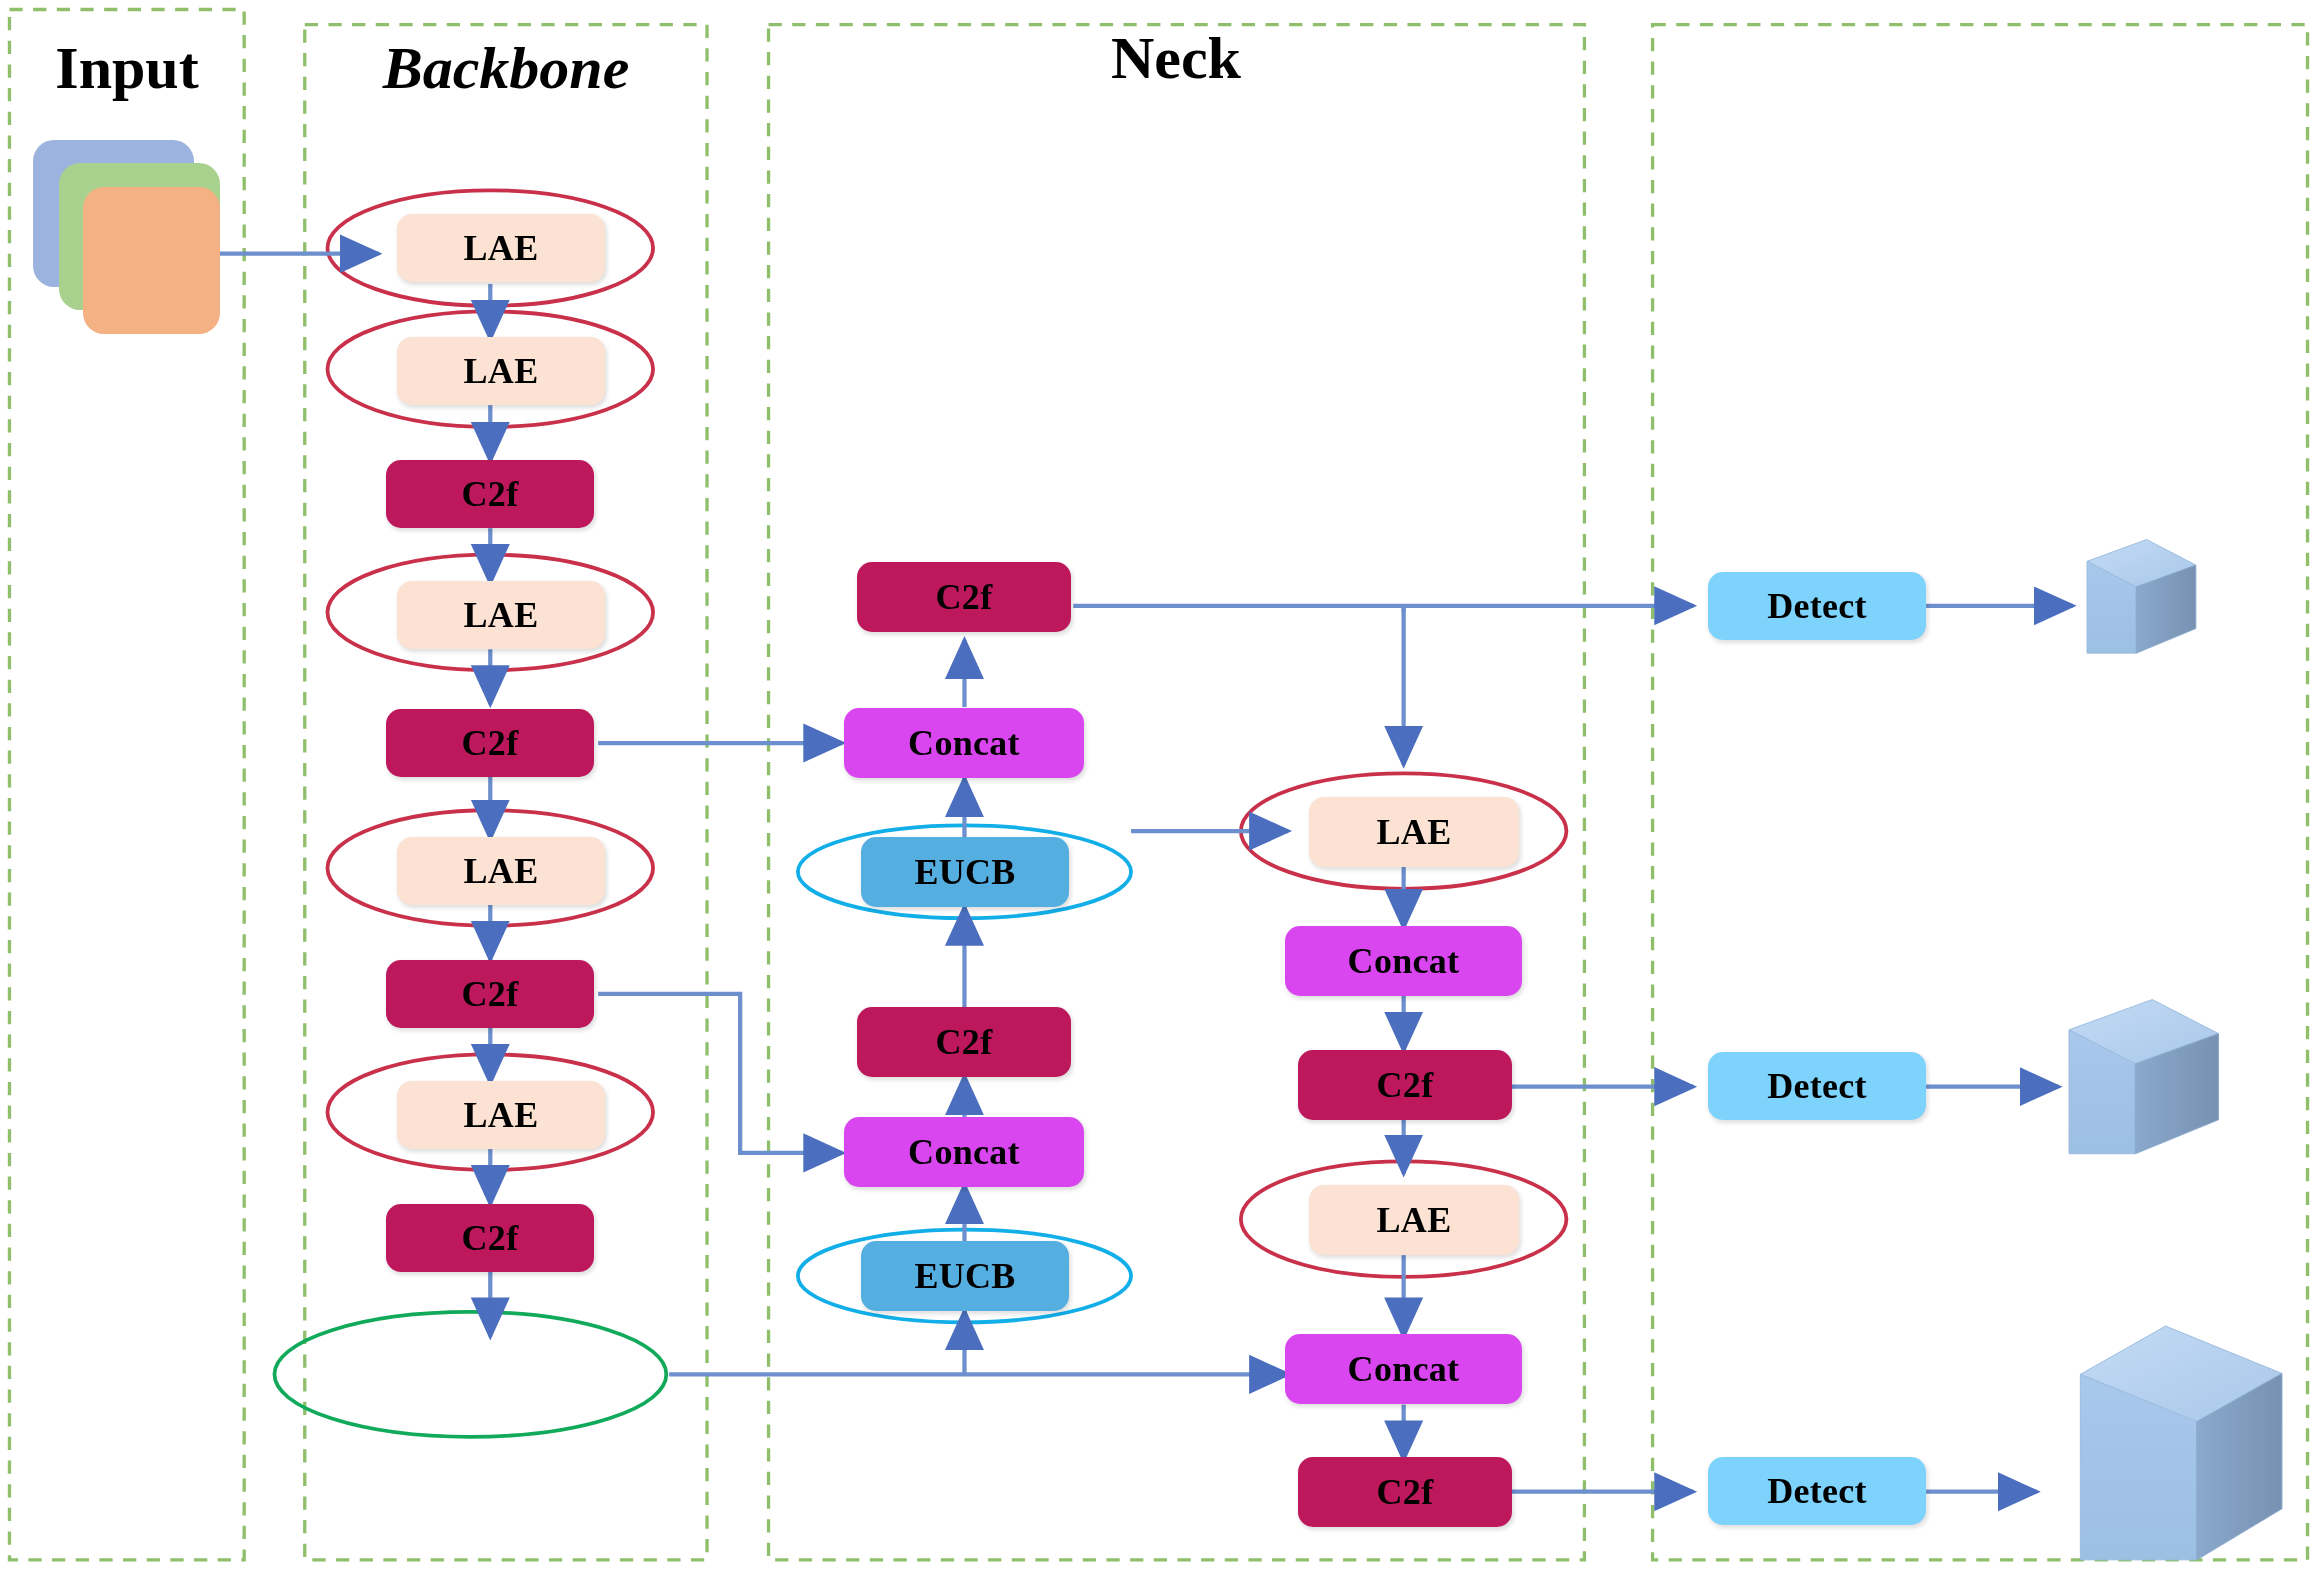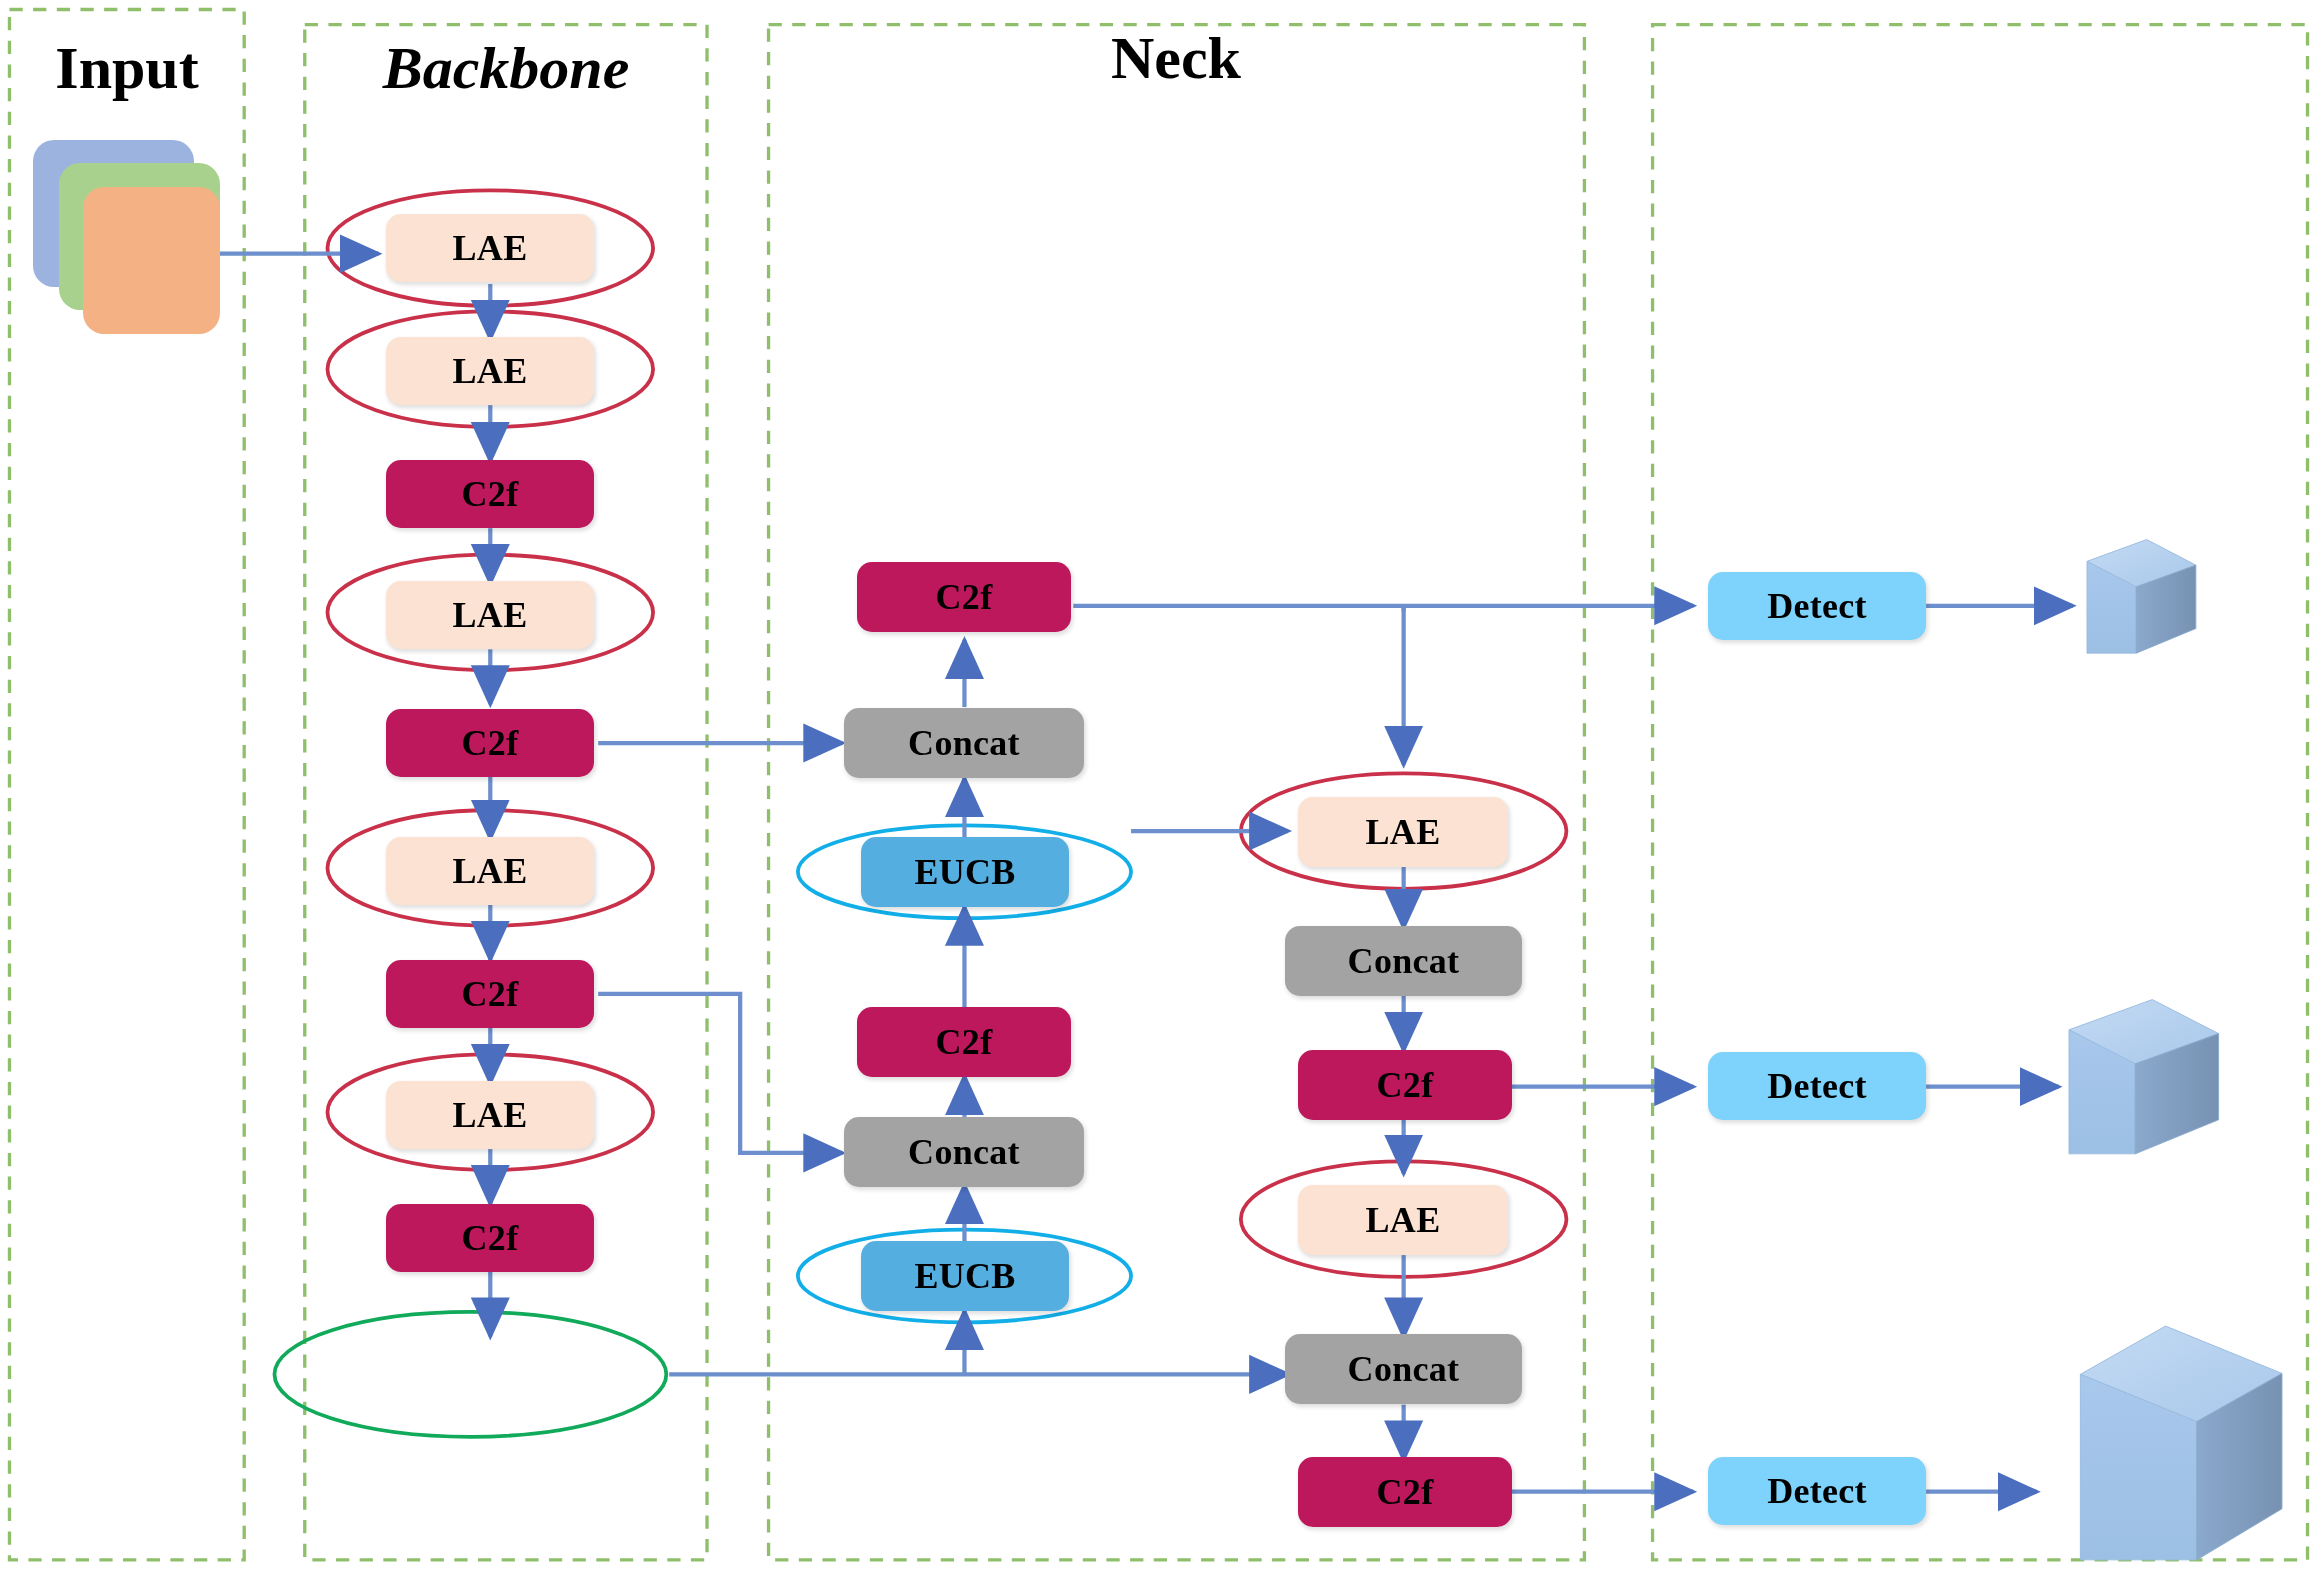--- a/index.html
+++ b/index.html
@@ -9,23 +9,23 @@
   .panel-title{
     position:absolute;font-family:"Liberation Serif",serif;font-weight:bold;
     font-size:60px;color:#000;text-align:center;white-space:nowrap;
   }
   .node{
     position:absolute;display:flex;align-items:center;justify-content:center;
     border-radius:15px;font-family:"Liberation Serif",serif;font-weight:bold;
     font-size:36px;color:#000;box-shadow:1.9px 2.8px 4.7px rgba(0,0,0,0.13);
     box-sizing:border-box;letter-spacing:0.3px;
   }
-  .n-lae{background:#FBE2D2;}
+  .n-lae{background:#FBE2D2;margin-left:11px;}
   .n-c2f{background:#be185d;font-family:Liberation Serif, serif;}
-  .n-concat{background:#a3a3a3;text-align:right;}
+  .n-concat{background:#d946ef;text-align:right;}
   .n-eucb{background:#54AFE0;text-align:center;}
   .n-sppf{background:#F0996B;}
   .n-detect{background:#7dd3fc;}
   .imgstack{position:absolute;border-radius:21px;}
 </style>
 </head>
 <body>
 
 <div id="stage">
 

